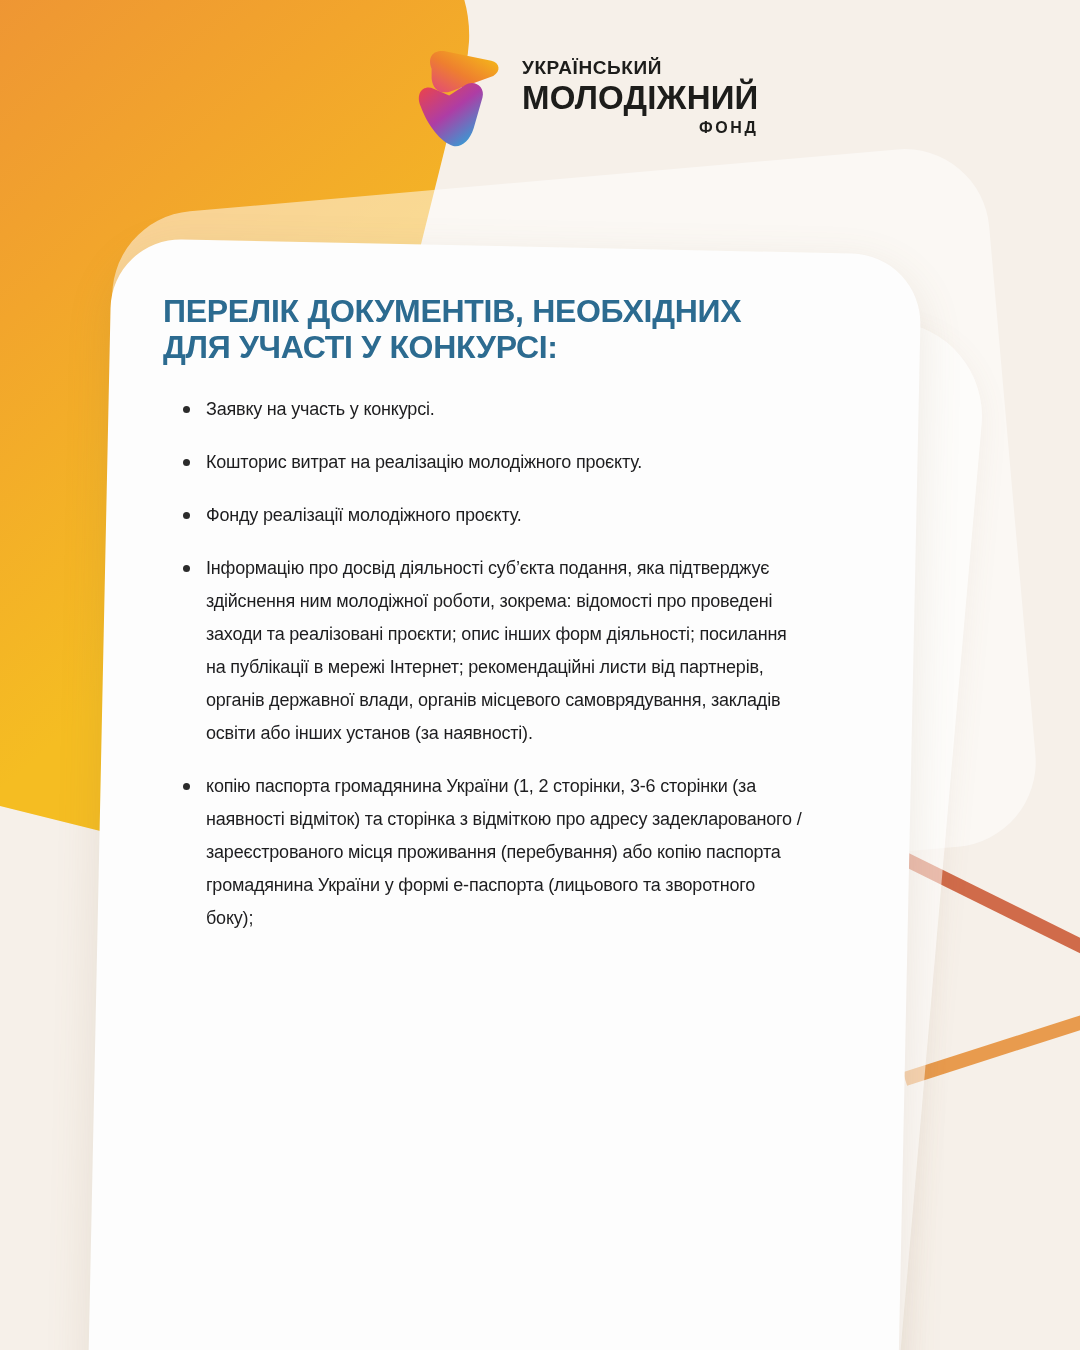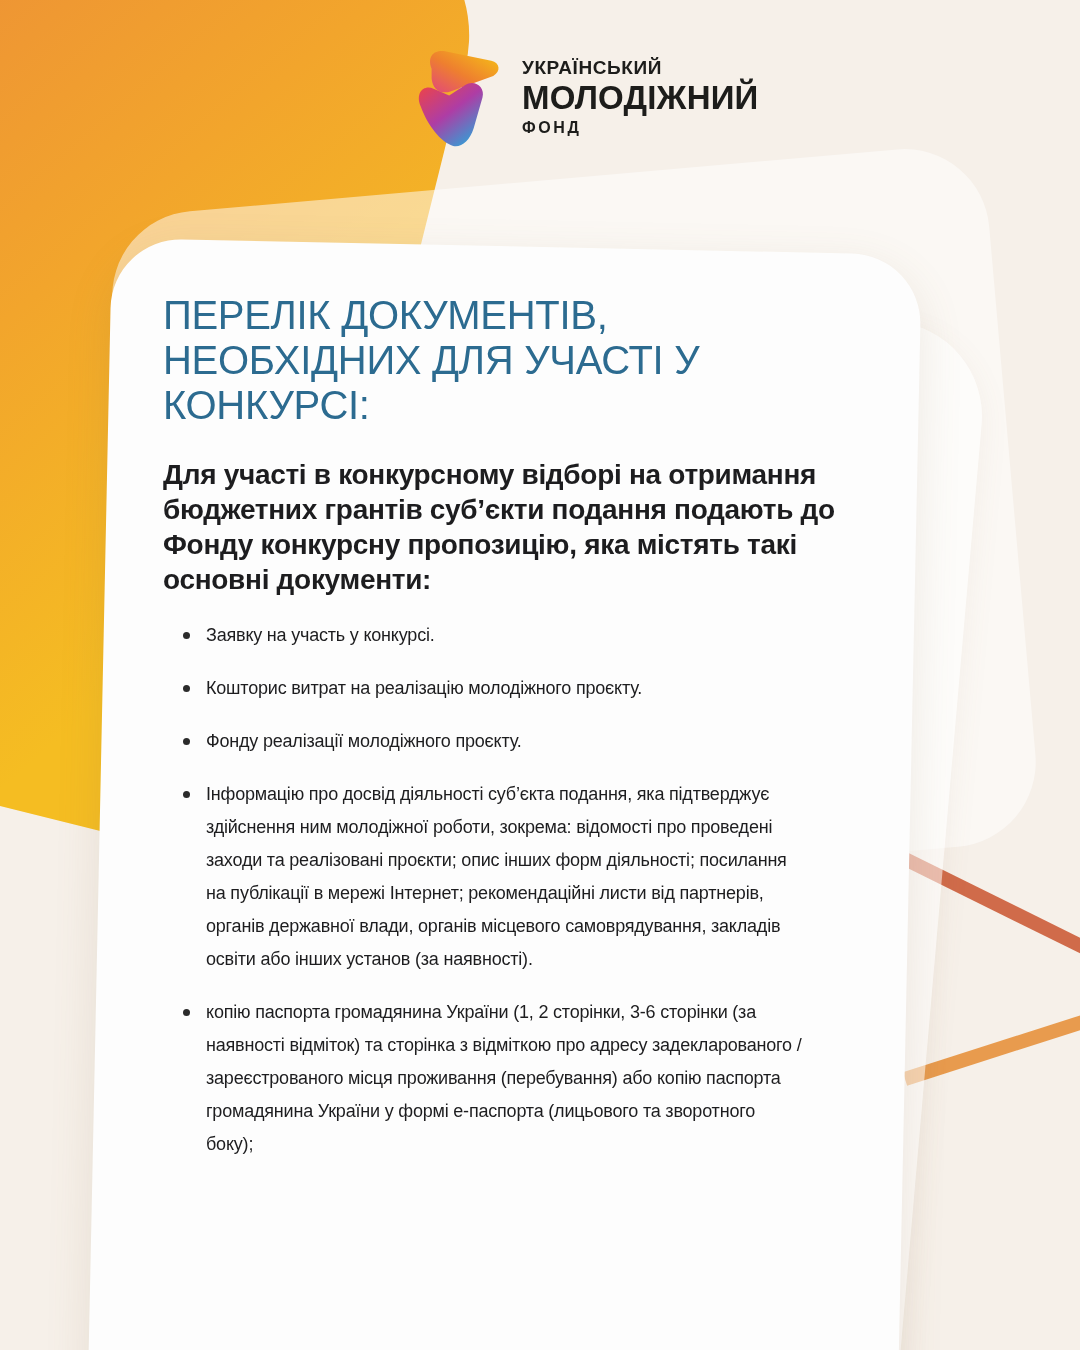--- a/index.html
+++ b/index.html
@@ -56,32 +56,32 @@
   
   .logo{
     position:absolute;z-index:6;
     left:414px;top:46px;
     display:flex;align-items:center;gap:18px;
   }
   .logo-mark{width:90px;height:102px;display:block;}
   .logo-text{color:#1d1d1b;line-height:1;}
   .logo-line1{font-size:19px;font-weight:600;letter-spacing:0.6px;}
   .logo-line2{font-size:33px;font-weight:800;margin-top:4px;letter-spacing:0.2px;}
-  .logo-line3{font-size:16px;font-weight:800;margin-top:6px;letter-spacing:2.6px;}
+  .logo-line3{font-size:16px;font-weight:800;margin-top:6px;letter-spacing:2.6px;text-align:right;}
   
   .content{
     position:absolute;z-index:6;
     left:163px;top:293px;width:660px;
     color:#1d1d1f;
   }
   .content h1{
     margin:0 0 28px 0;
     max-width:620px;
-    font-size:40px;line-height:1.13;
-    font-weight:400;
+    font-size:32px;line-height:1.13;
+    font-weight:700;
     color:#2c6b90;
     letter-spacing:-0.3px;
   }
   .intro{
     margin:0 0 22px 0;
     width:720px;
     font-size:28px;line-height:35px;
     font-weight:700;
     letter-spacing:-0.3px;
   }
@@ -135,21 +135,20 @@
     </svg>
     <div class="logo-text">
       <div class="logo-line1">УКРАЇНСЬКИЙ</div>
       <div class="logo-line2">МОЛОДІЖНИЙ</div>
       <div class="logo-line3">ФОНД</div>
     </div>
   </header>
 
   <main class="content">
     <h1>ПЕРЕЛІК ДОКУМЕНТІВ, НЕОБХІДНИХ ДЛЯ УЧАСТІ У КОНКУРСІ:</h1>
-    <p class="intro">Для участі в конкурсному відборі на отримання бюджетних грантів суб’єкти подання подають до Фонду конкурсну пропозицію, яка містять такі основні документи:</p>
     <ul class="doc-list">
         <li>Заявку на участь у конкурсі.</li>
         <li>Кошторис витрат на реалізацію молодіжного проєкту.</li>
         <li>Фонду реалізації молодіжного проєкту.</li>
         <li>Інформацію про досвід діяльності суб’єкта подання, яка підтверджує здійснення ним молодіжної роботи, зокрема: відомості про проведені заходи та реалізовані проєкти; опис інших форм діяльності; посилання на публікації в мережі Інтернет; рекомендаційні листи від партнерів, органів державної влади, органів місцевого самоврядування, закладів освіти або інших установ (за наявності).</li>
         <li>копію паспорта громадянина України (1, 2 сторінки, 3-6 сторінки (за наявності відміток) та сторінка з відміткою про адресу задекларованого / зареєстрованого місця проживання (перебування) або копію паспорта громадянина України у формі е-паспорта (лицьового та зворотного боку);</li>
       </ul>
   </main>
 
 </div>

